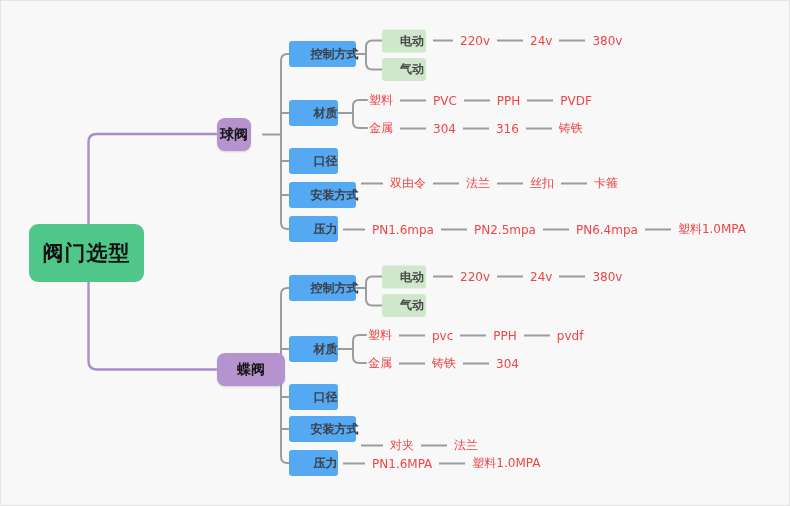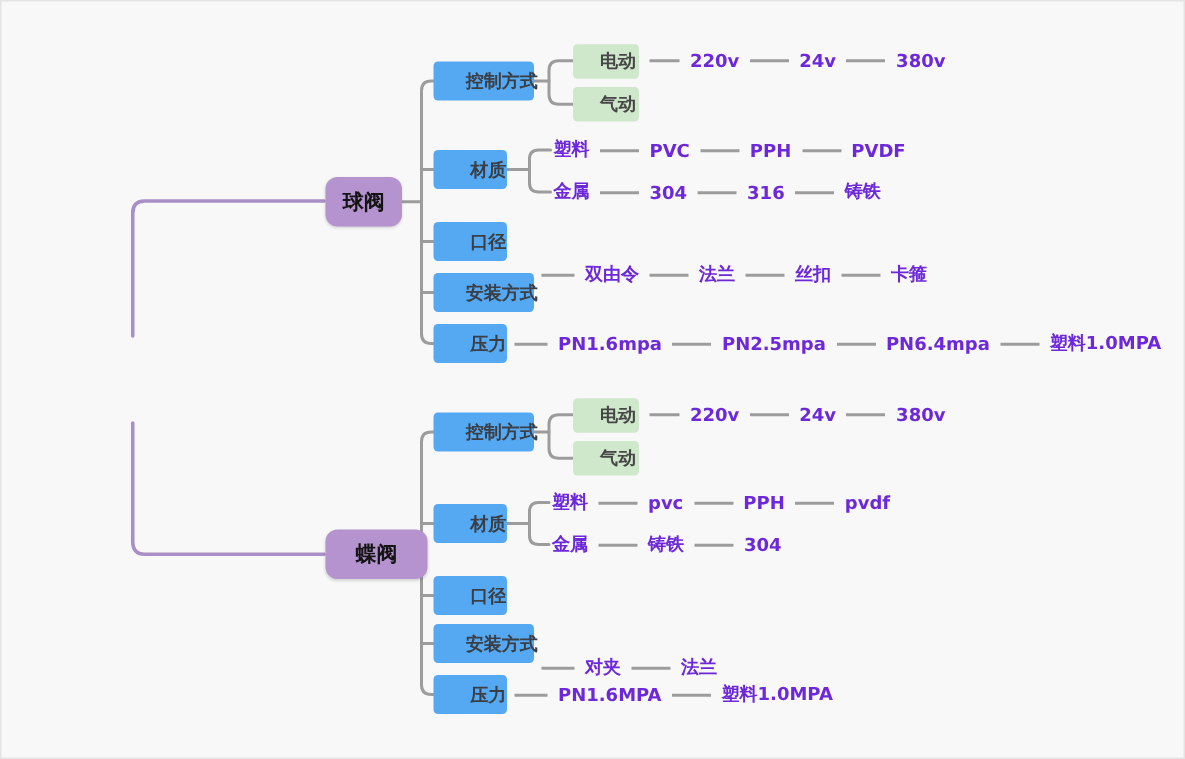--- a/index.html
+++ b/index.html
@@ -46,21 +46,21 @@
     flex:none;box-sizing:border-box;white-space:nowrap;padding-left:16px;
   }
   .gbox.abs{position:absolute;text-align:right;}
   .row{
     position:absolute;
     display:flex;align-items:center;
     transform:translateY(-50%);
     white-space:nowrap;
   }
   .leaf{
-    font-size:12px;font-weight:bold;color:#6d28d9;
+    font-size:12px;font-weight:normal;color:#ef4444;
     flex:none;white-space:nowrap;
   }
   .dash{
     width:26px;height:0;
     border-top:2px solid #9c9c9c;
     margin:0 7px;flex:none;
   }
   .dash.lead{margin-left:0;width:22px;}
   .row .gbox + .dash{width:20px;}
 </style>
@@ -95,22 +95,23 @@
       <path d="M280 428 H288"></path>
 
       <path d="M355 287 H365"></path>
       <path d="M381 275.5 H371.5 Q365 275.5 365 282 V298 Q365 304.5 371.5 304.5 H381"></path>
 
       <path d="M337 348 H352"></path>
       <path d="M365 334 H358 Q352 334 352 340 V356 Q352 362 358 362 H365"></path>
     </g>
   </svg>
 
-
-  <div class="node branch" style="left:216px;top:117px;width:51px;height:33px">球阀</div>
+  <div class="node root" style="left:28px;top:223px;width:115px;height:58px">阀门选型</div>
+
+  <div class="node branch" style="left:216px;top:117px;width:34px;height:33px">球阀</div>
   <div class="node branch" style="left:216px;top:352px;width:68px;height:33px">蝶阀</div>
 
   <div class="node cat" style="left:288px;top:40px;width:67px;height:26px">控制方式</div>
   <div class="node cat" style="left:288px;top:99px;width:49px;height:26px">材质</div>
   <div class="node cat" style="left:288px;top:147px;width:49px;height:26px">口径</div>
   <div class="node cat" style="left:288px;top:181px;width:67px;height:26px">安装方式</div>
   <div class="node cat" style="left:288px;top:215px;width:49px;height:26px">压力</div>
 
   <div class="row" style="left:381px;top:39.5px">
     <span class="gbox">电动</span>

